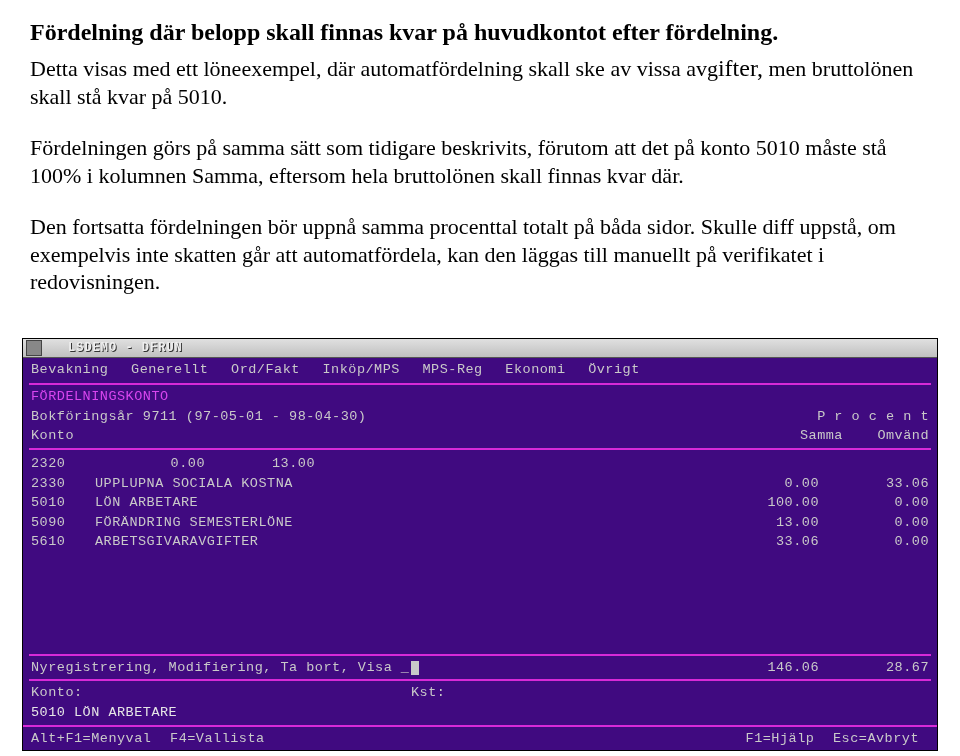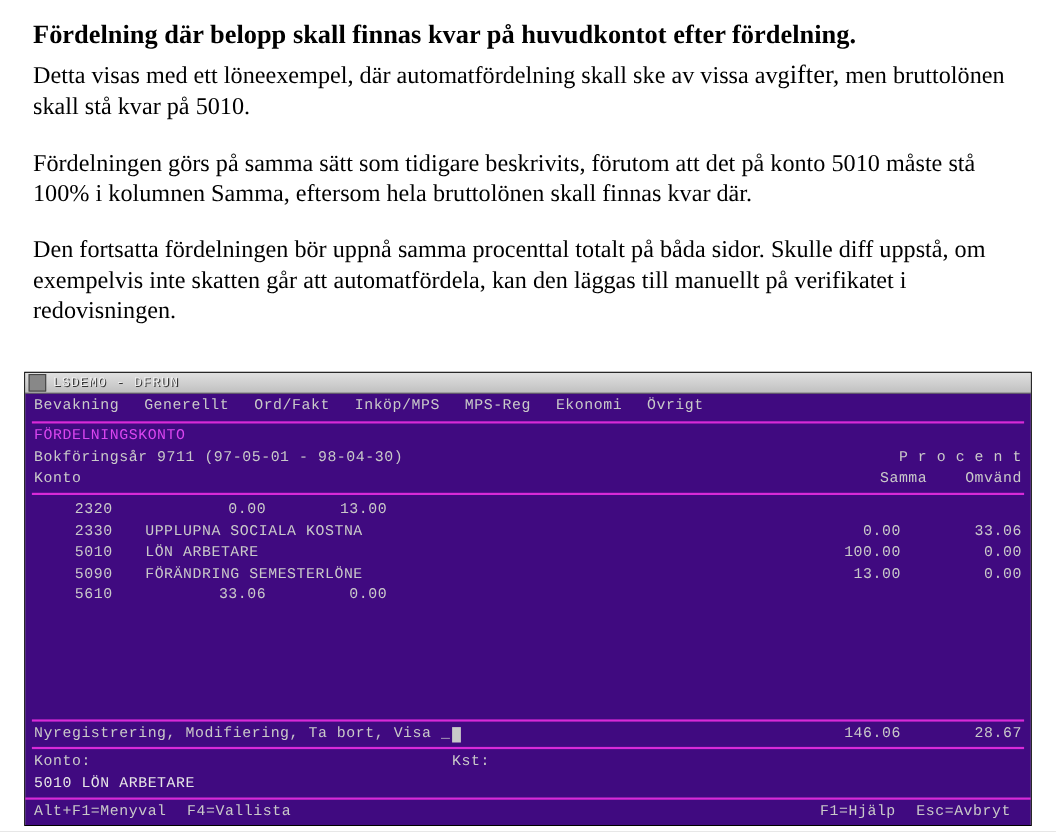--- a/index.html
+++ b/index.html
@@ -42,23 +42,24 @@
     text-shadow: 1px 1px 0 #333;
   }
   .titlebar .sys {
     width: 14px;
     height: 14px;
     background: #888;
     border: 1px solid #444;
     margin-right: 6px;
   }
   .titlebar-text {
-    font-weight: normal;
+    font-weight: bold;
     letter-spacing: 1px;
     color: #eee;
+    margin-left: 20px;
   }
   .term {
     background: #400a80;
     color: #c9c9c9;
     padding: 0;
     font-size: 13.5px;
     line-height: 1.45;
     letter-spacing: 0.5px;
   }
   .menubar {
@@ -81,21 +82,20 @@
     padding: 0 8px;
     color: #c9c9c9;
   }
   .subhead .left { flex: 1; }
   .subhead .right {
     text-align: left;
     white-space: pre;
   }
   .data-rows {
     padding: 2px 8px 4px 8px;
-    margin-left: 37px;
   }
   .row {
     display: flex;
   }
   .row .code { width: 64px; }
   .row .name { flex: 1; }
   .row .c1 { width: 110px; text-align: right; }
   .row .c2 { width: 110px; text-align: right; }
   .spacer {
     height: 96px;
@@ -207,20 +207,21 @@
         <div class="c2">0.00</div>
       </div>
       <div class="row">
         <div class="code">5090</div>
         <div class="name">FÖRÄNDRING SEMESTERLÖNE</div>
         <div class="c1">13.00</div>
         <div class="c2">0.00</div>
       </div>
       <div class="row">
         <div class="code">5610</div>
+        <div class="name">ARBETSGIVARAVGIFTER</div>
         <div class="c1">33.06</div>
         <div class="c2">0.00</div>
       </div>
     </div>
 
     <div class="spacer"></div>
 
     <div class="accent-line"></div>
 
     <div class="footer-block">

